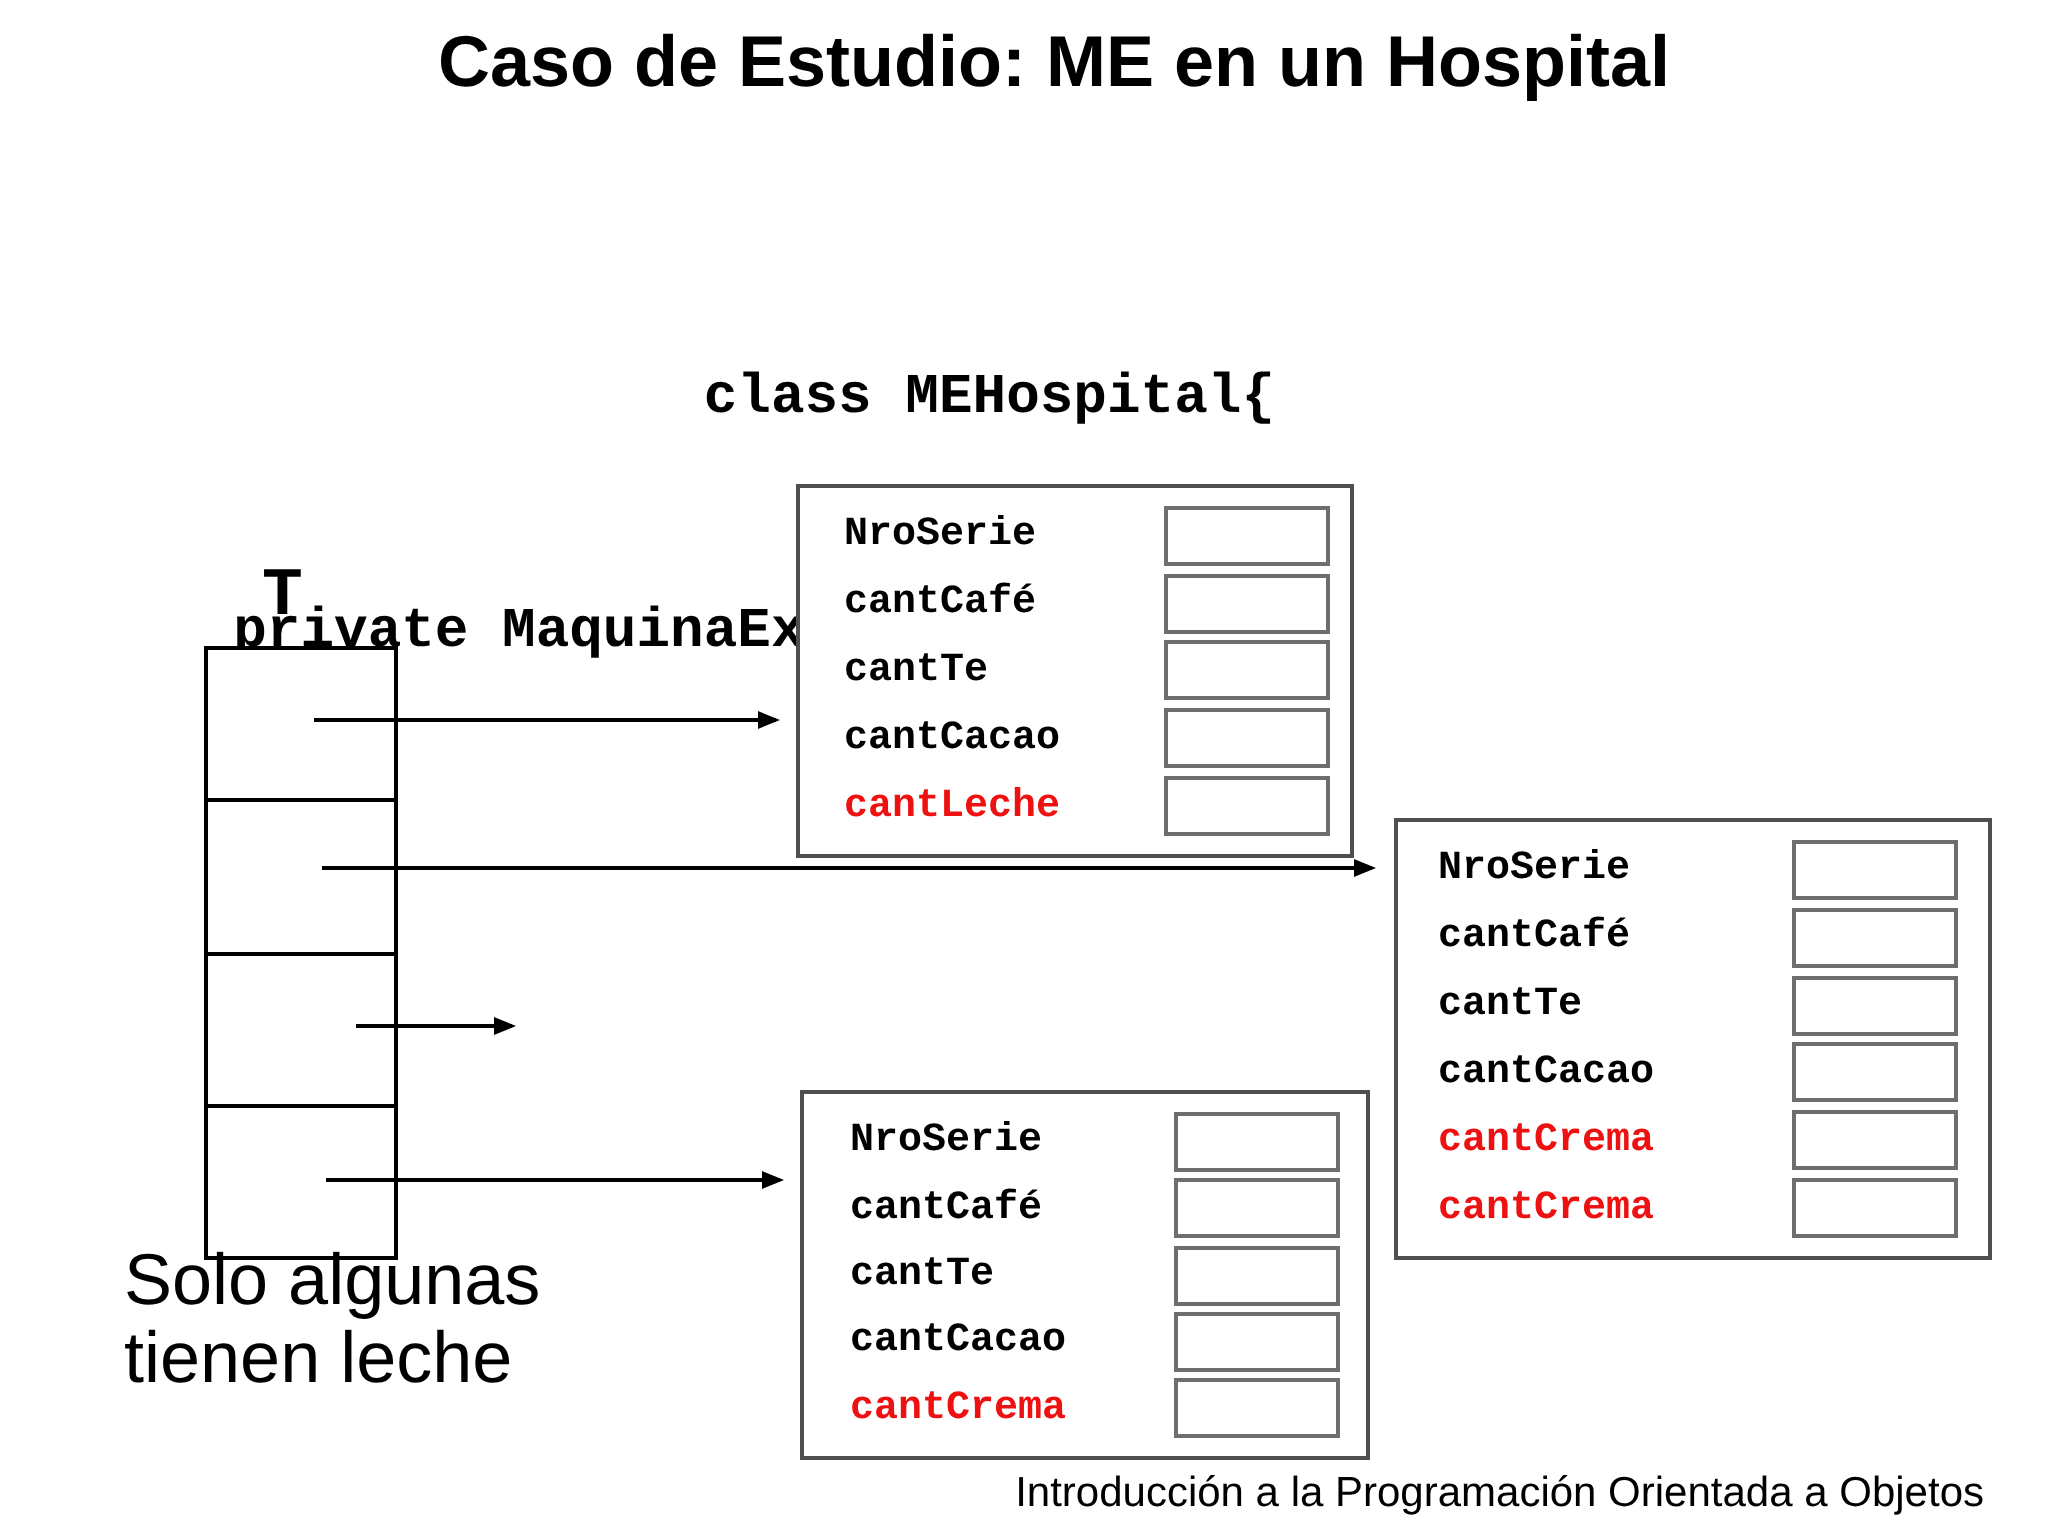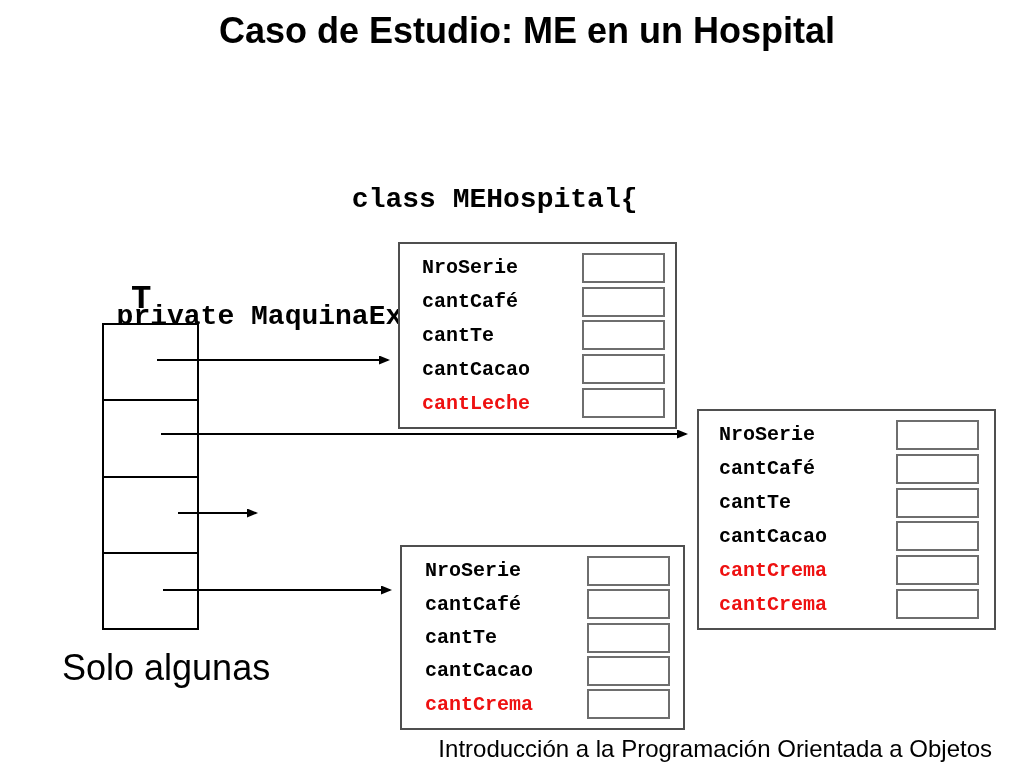--- a/index.html
+++ b/index.html
@@ -49,25 +49,25 @@
   .flabel.hl{color:var(--field_highlight,#ee1111);}
   .fval{
     width:83px;height:30px;border:2px solid #6e6e6e;background:#fff;
     box-sizing:border-box;flex:0 0 auto;
   }
   #obj-top   {left:398px;top:242px;width:279px;height:187px;padding:7px 10px 7px 22px;}
   #obj-right {left:697px;top:409px;width:299px;height:221px;padding:7px 15px 7px 20px;}
   #obj-bottom{left:400px;top:545px;width:285px;height:185px;padding:7px 13px 7px 23px;}
   
   .note{
-    position:absolute;left:62px;top:648px;
+    position:absolute;left:62px;top:620px;
     font-size:36px;line-height:39px;color:#000;
   }
   .footer{
-    position:absolute;right:32px;top:735px;font-size:24px;color:#000;white-space:nowrap;
+    position:absolute;right:32px;top:735px;font-size:21px;color:#000;white-space:nowrap;
   }
 </style>
 </head>
 <body>
 
 <div id="slide">
 
   <div class="title">Caso de Estudio: ME en un Hospital</div>
 
   <div class="code">
@@ -164,17 +164,18 @@
       <span class="fval"></span>
     </div>
     <div class="row">
       <span class="flabel hl">cantCrema</span>
       <span class="fval"></span>
     </div>
   </div>
 
   <div class="note">
     <div>Solo algunas</div>
+    <div>tienen leche</div>
   </div>
 
   <div class="footer">Introducción a la Programación Orientada a Objetos</div>
 
 </div>
 
 </body></html>

